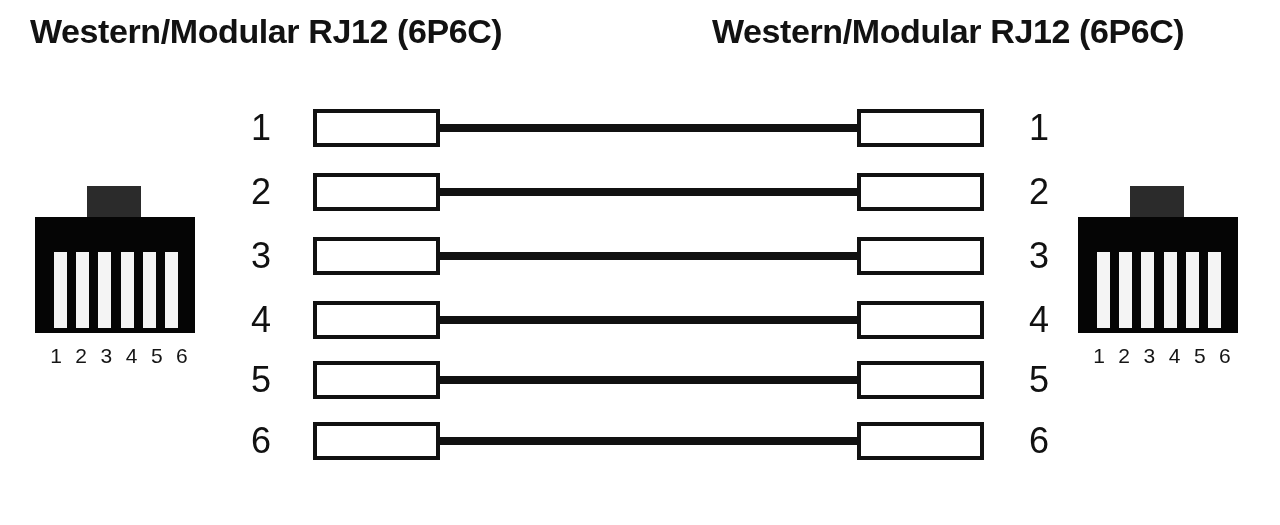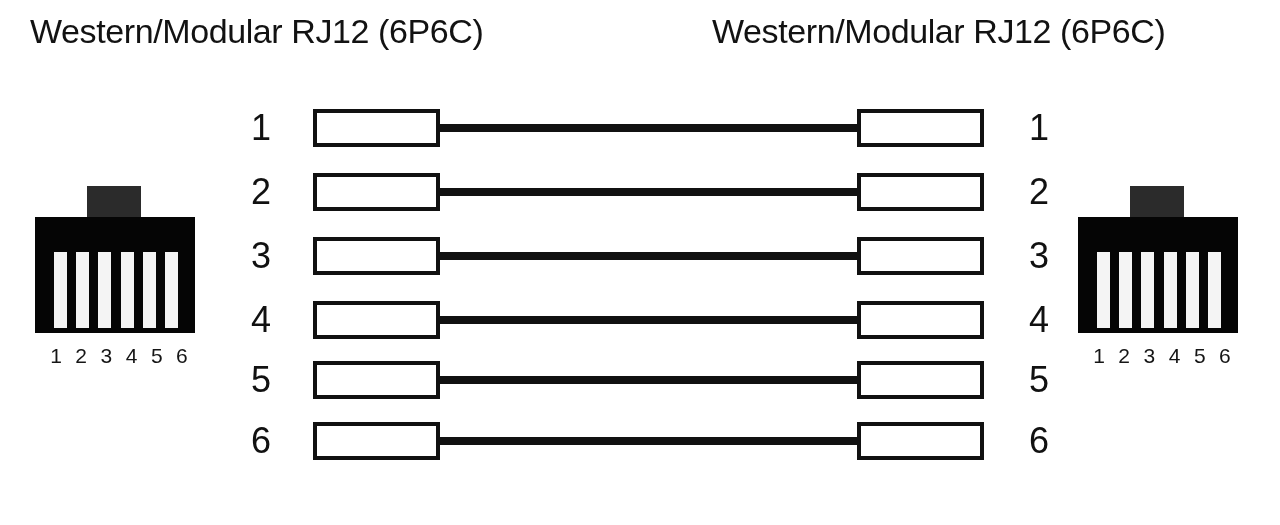--- a/index.html
+++ b/index.html
@@ -14,21 +14,21 @@
     overflow: hidden;
     font-family: "Liberation Sans", sans-serif;
     color: #111111;
   }
 
   
   .title {
     position: absolute;
     top: 12px;
     font-size: 34px;
-    font-weight: normal;
+    font-weight: bold;
     letter-spacing: -0.4px;
     white-space: nowrap;
     color: #121212;
   }
   .title-left  { left: 30px; }
   .title-right { left: 712px; }
 
   
   .connector {
     position: absolute;

